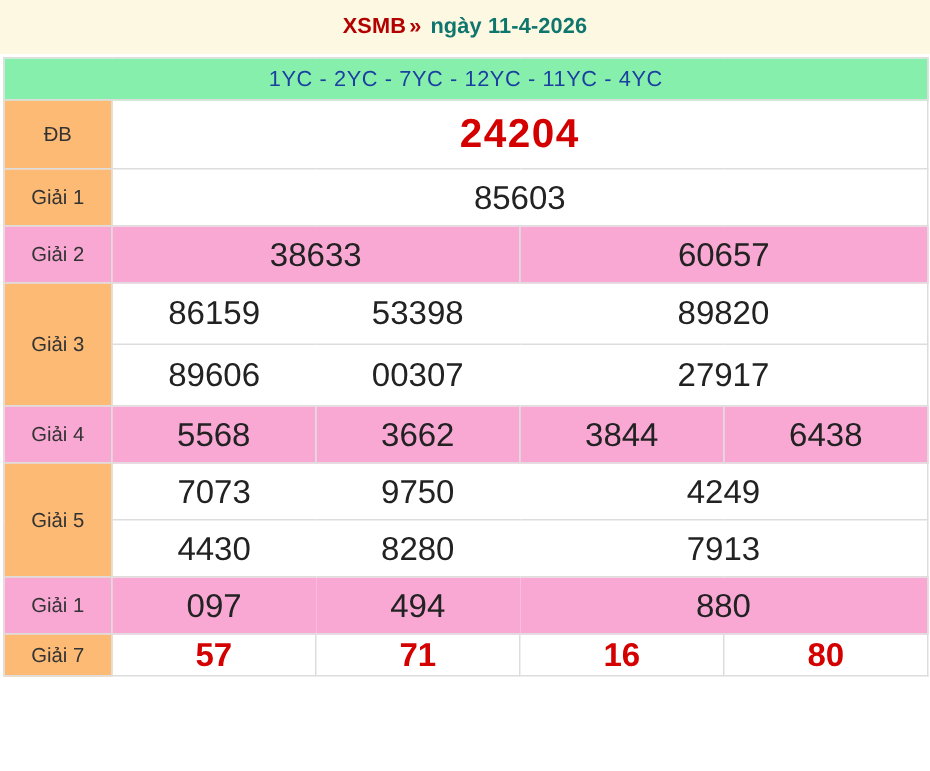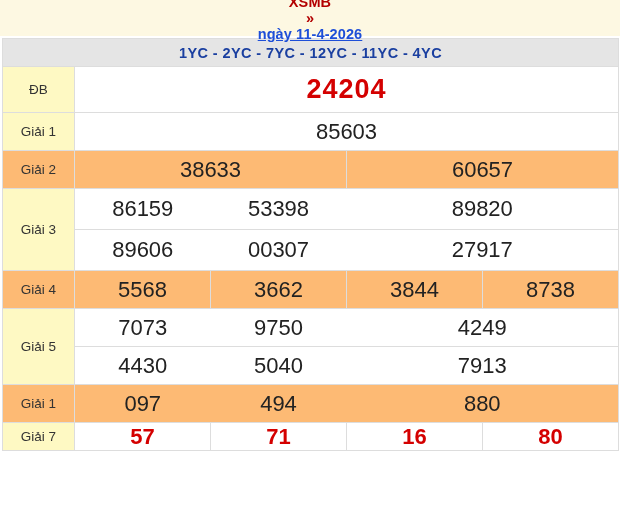--- a/index.html
+++ b/index.html
@@ -21,64 +21,62 @@
   .header {
     background: #fdf8e2;
     height: 36px;
     display: flex;
     align-items: center;
     justify-content: center;
     font-size: 14.5px;
     font-weight: bold;
     color: #b30000;
     letter-spacing: 0.1px;
-    flex-direction: column;
   }
   .header .sep {
     color: #b30000;
     font-weight: bold;
     margin: 0 2px;
   }
   .header .plain {
-    color: #1d4ed8;
+    color: #0f766e;
     font-weight: bold;
-    text-decoration: underline;
   }
   
   table.results {
     width: 616px;
     margin: 2px 2px 0 2px;
     border-collapse: collapse;
     table-layout: fixed;
   }
   table.results td {
     border: 1px solid #dddddd;
     text-align: center;
     vertical-align: middle;
     font-size: 22px;
     color: #222222;
     padding: 0;
   }
   .subtitle-cell {
-    background: #e5e5e5;
+    background: #86efac;
     height: 28px;
     font-size: 14.5px !important;
-    font-weight: bold;
+    font-weight: normal;
     color: #1a3fa0 !important;
     letter-spacing: 0.4px;
   }
   .label {
     width: 72px;
-    background: #fef9c3;
+    background: #fdba74;
     font-size: 13.5px !important;
     color: #333333 !important;
     text-align: center;
     font-weight: normal;
   }
-  tr.shade td { background: #fdba74; }
+  tr.shade td { background: #f9a8d4; }
   .db-number {
     color: #d40000 !important;
     font-size: 27px !important;
     font-weight: bold;
     letter-spacing: 1px;
   }
   .g7-number {
     color: #d40000 !important;
     font-size: 22px !important;
     font-weight: bold;
@@ -145,32 +143,32 @@
       <td class="num" style="border-right:none">89606</td>
       <td class="num" style="border-left:none;border-right:none">00307</td>
       <td class="num" colspan="2" style="border-left:none">27917</td>
     </tr>
 
     <tr class="h-g4 shade">
       <td class="label">Giải 4</td>
       <td class="num">5568</td>
       <td class="num">3662</td>
       <td class="num">3844</td>
-      <td class="num">8738</td>
+      <td class="num">6438</td>
     </tr>
 
     <tr class="h-g5">
       <td class="label" rowspan="2">Giải 5</td>
       <td class="num" style="border-right:none">7073</td>
       <td class="num" style="border-left:none;border-right:none">9750</td>
       <td class="num" colspan="2" style="border-left:none">4249</td>
     </tr>
     <tr class="h-g5">
       <td class="num" style="border-right:none">4430</td>
-      <td class="num" style="border-left:none;border-right:none">5040</td>
+      <td class="num" style="border-left:none;border-right:none">8280</td>
       <td class="num" colspan="2" style="border-left:none">7913</td>
     </tr>
 
     <tr class="h-g6 shade">
       <td class="label">Giải 1</td>
       <td class="num" style="border-right:none">097</td>
       <td class="num" style="border-left:none;border-right:none">494</td>
       <td class="num" colspan="2" style="border-left:none">880</td>
     </tr>
 

